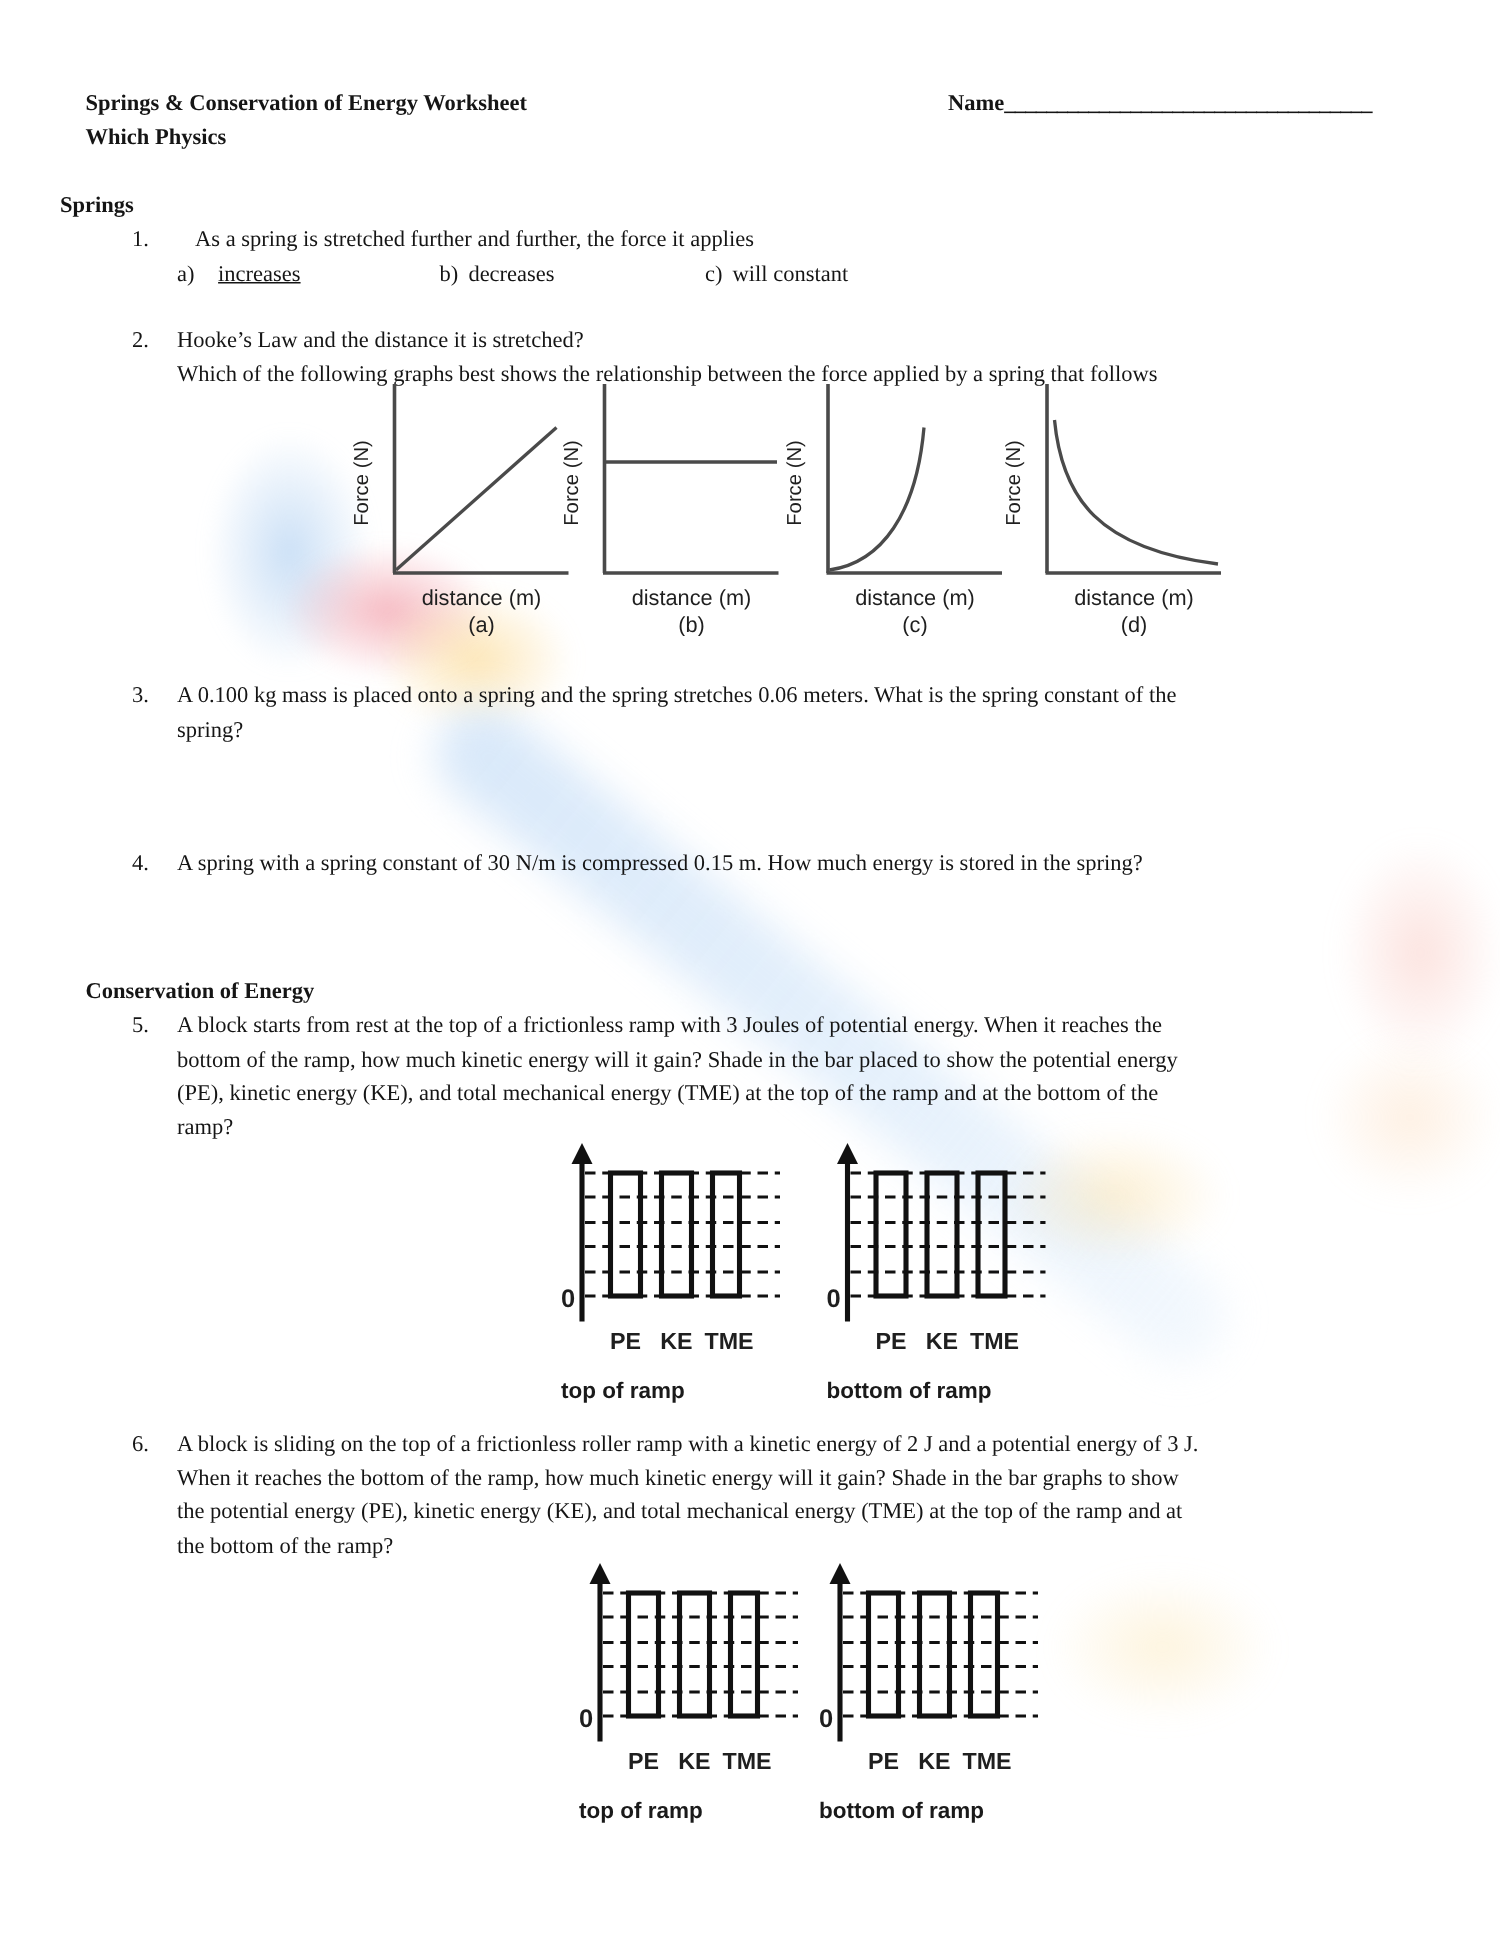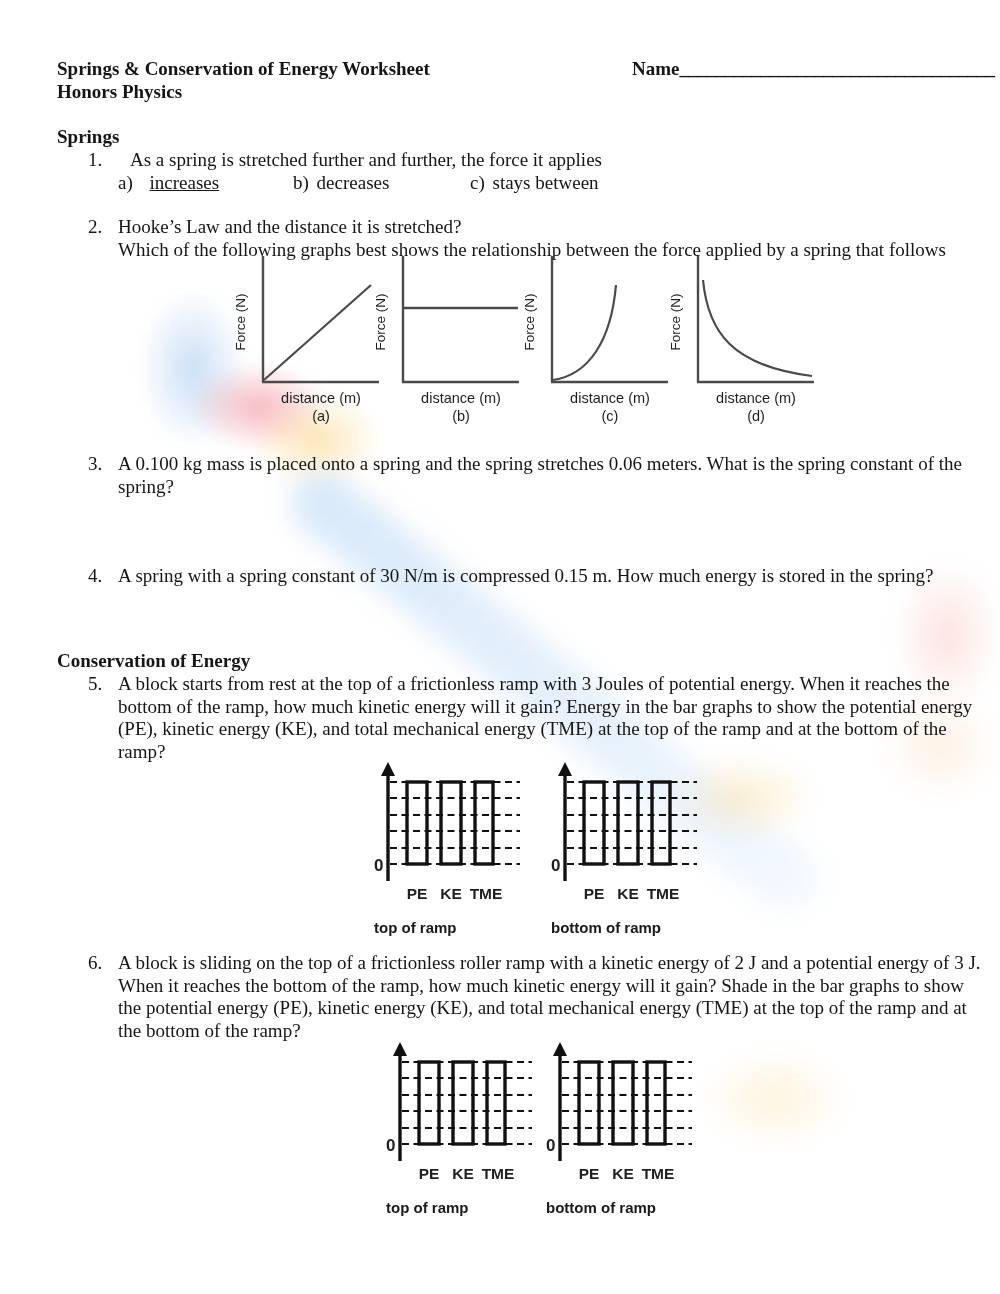--- a/index.html
+++ b/index.html
@@ -12,21 +12,21 @@
   .wm-yellow1{left:252px;top:392px;width:130px;height:95px;background:radial-gradient(closest-side,rgba(250,205,110,.5),rgba(250,205,110,0));filter:blur(7px);}
   .wm-streak{left:318px;top:458px;width:660px;height:64px;border-radius:40px;
         background:linear-gradient(90deg,rgba(185,214,245,.55),rgba(200,224,248,.45) 60%,rgba(210,230,250,.25));
         transform:rotate(39deg);transform-origin:left top;filter:blur(13px);}
   .wm-pink2{left:892px;top:560px;width:110px;height:150px;background:radial-gradient(closest-side,rgba(248,185,175,.4),rgba(248,185,175,0));filter:blur(8px);}
   .wm-yellow2{left:668px;top:752px;width:150px;height:90px;background:radial-gradient(closest-side,rgba(250,215,140,.38),rgba(250,215,140,0));filter:blur(8px);}
   .wm-warm3{left:880px;top:690px;width:120px;height:110px;background:radial-gradient(closest-side,rgba(252,205,160,.3),rgba(252,205,160,0));filter:blur(9px);}
   .wm-yellow3{left:700px;top:1048px;width:150px;height:100px;background:radial-gradient(closest-side,rgba(250,220,150,.32),rgba(250,220,150,0));filter:blur(9px);}
 
   .abs{position:absolute;z-index:2;}
-  .line{white-space:nowrap;font-size:19px;line-height:22.5px;}
+  .line{white-space:nowrap;font-size:15px;line-height:22.5px;}
   .b{font-weight:bold;}
   .caption{font-family:"Liberation Sans",sans-serif;font-weight:bold;font-size:15px;text-align:left;margin-top:14px;color:#1a1a1a;}
   .chart{position:absolute;width:160px;z-index:2;}
   svg{display:block;}
   svg text{fill:#1f1f1f;}
 </style>
 </head>
 <body>
 
 <div class="page">
@@ -35,42 +35,42 @@
   <div class="wm wm-pink1"></div>
   <div class="wm wm-yellow1"></div>
   <div class="wm wm-streak"></div>
   <div class="wm wm-pink2"></div>
   <div class="wm wm-yellow2"></div>
   <div class="wm wm-warm3"></div>
   <div class="wm wm-yellow3"></div>
 
   <div class="abs" style="left:57px;top:58px;">
     <div class="line b">Springs &amp; Conservation of Energy Worksheet</div>
-    <div class="line b">Honors Physics</div>
+    <div class="line b">Which Physics</div>
   </div>
   <div class="abs line" style="left:588px;top:58px;margin-left:44px;">
     <span class="b">Name</span><span class="b" style="letter-spacing:-0.5px;">___________________________________</span>
   </div>
 
-  <div class="abs line b" style="left:57px;top:126px;">Springs</div>
+  <div class="abs line b" style="left:40px;top:126px;">Springs</div>
 
   <div class="abs line" style="left:88px;top:149px;">1.</div>
   <div class="abs line" style="left:118px;top:149px;margin-left:12px;">As a spring is stretched further and further, the force it applies</div>
 
   <div class="abs line" style="left:118px;top:172px;">
     <span>a)</span>
     <span style="padding-left:12px;text-decoration:underline;">increases</span>
   </div>
   <div class="abs line" style="left:293px;top:172px;">
     <span>b)</span>
     <span style="padding-left:3px;margin-top:32px;">decreases</span>
   </div>
   <div class="abs line" style="left:470px;top:172px;">
     <span>c)</span>
-    <span style="padding-left:3px;">stays between</span>
+    <span style="padding-left:3px;">will constant</span>
   </div>
 
   <div class="abs line" style="left:88px;top:216px;">2.</div>
   <div class="abs" style="left:118px;top:216px;">
     <div class="line">Hooke’s Law and the distance it is stretched?</div>
     <div class="line">Which of the following graphs best shows the relationship between the force applied by a spring that follows</div>
   </div>
 
   <svg class="abs" style="left:231px;top:252px;" width="152" height="172">
     <text x="14" y="70" transform="rotate(-90,14,70)" text-anchor="middle" font-family="Liberation Sans,sans-serif" font-size="13.5">Force (N)</text>
@@ -115,21 +115,21 @@
   </div>
 
   <div class="abs line" style="left:88px;top:565px;">4.</div>
   <div class="abs line" style="left:118px;top:565px;">A spring with a spring constant of 30 N/m is compressed 0.15 m. How much energy is stored in the spring?</div>
 
   <div class="abs line b" style="left:57px;top:650px;">Conservation of Energy</div>
 
   <div class="abs line" style="left:88px;top:673px;">5.</div>
   <div class="abs" style="left:118px;top:673px;">
     <div class="line">A block starts from rest at the top of a frictionless ramp with 3 Joules of potential energy. When it reaches the</div>
-    <div class="line">bottom of the ramp, how much kinetic energy will it gain? Energy in the bar graphs to show the potential energy</div>
+    <div class="line">bottom of the ramp, how much kinetic energy will it gain? Shade in the bar placed to show the potential energy</div>
     <div class="line">(PE), kinetic energy (KE), and total mechanical energy (TME) at the top of the ramp and at the bottom of the</div>
     <div class="line">ramp?</div>
   </div>
 
   <div class="chart" style="left:374px;top:760px;">
     <svg width="160" height="145">
       <line x1="16" y1="22" x2="146" y2="22" stroke="#111" stroke-width="2" stroke-dasharray="7 4.5"></line>
       <line x1="16" y1="38" x2="146" y2="38" stroke="#111" stroke-width="2" stroke-dasharray="7 4.5"></line>
       <line x1="16" y1="55" x2="146" y2="55" stroke="#111" stroke-width="2" stroke-dasharray="7 4.5"></line>
       <line x1="16" y1="71" x2="146" y2="71" stroke="#111" stroke-width="2" stroke-dasharray="7 4.5"></line>

